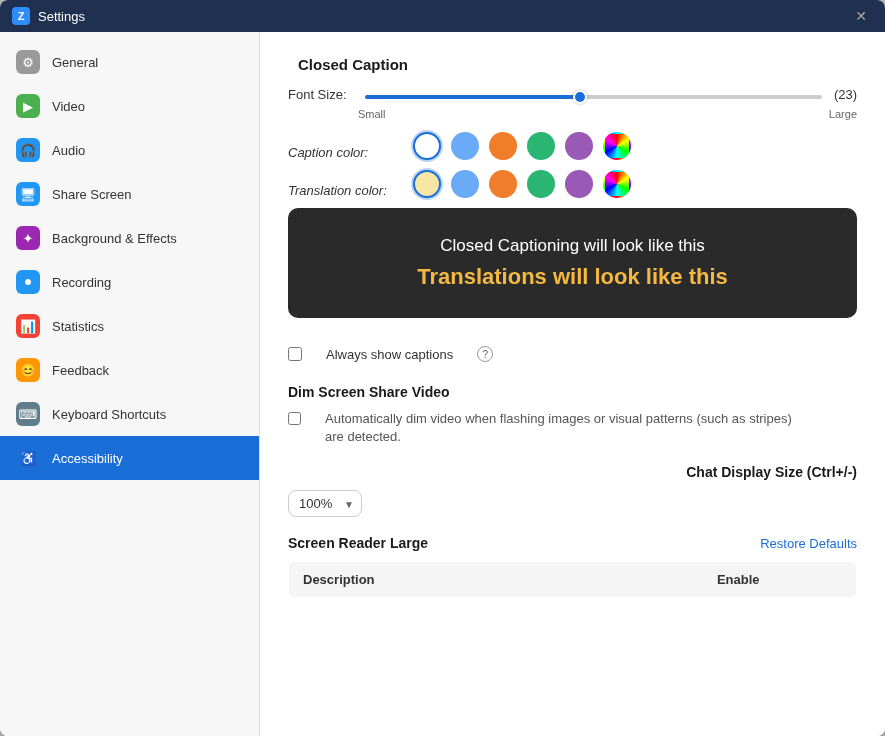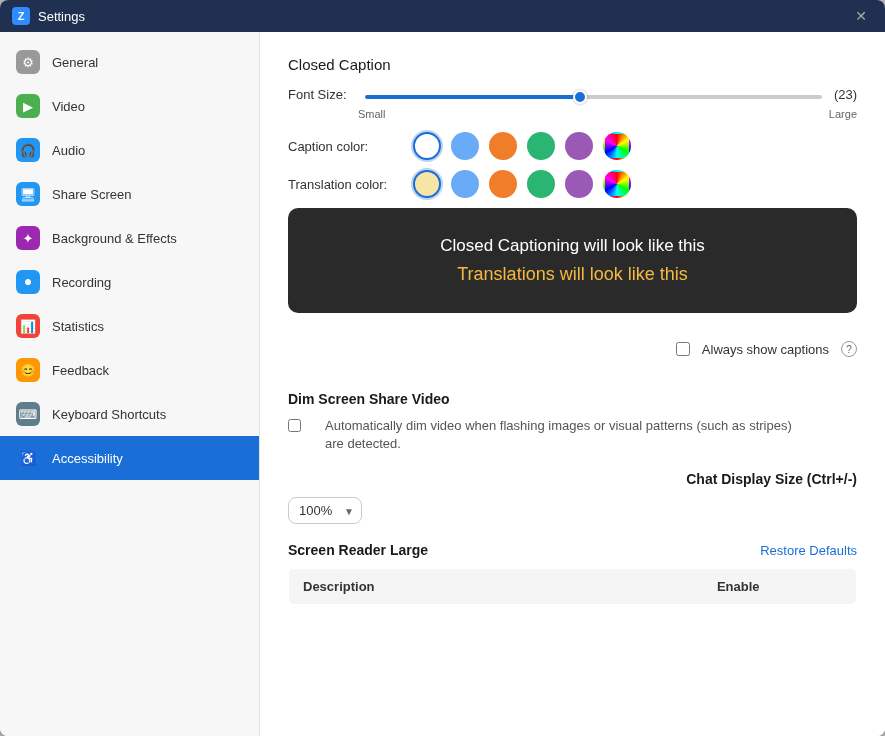--- a/index.html
+++ b/index.html
@@ -117,23 +117,24 @@
     
     .main {
       flex: 1;
       padding: 24px 28px;
       overflow-y: auto;
       background: white;
     }
 
     .section-title {
       font-size: 15px;
-      font-weight: 400;
+      font-weight: 700;
       color: #1a1a1a;
       margin-bottom: 14px;
+      margin-left: 10px;
     }
 
     .font-size-row {
       display: flex;
       align-items: center;
       gap: 12px;
       margin-bottom: 6px;
     }
     .font-size-label { color: #333; font-size: 13px; min-width: 65px; }
     .slider-container { flex: 1; position: relative; }
@@ -163,23 +164,24 @@
       justify-content: space-between;
       padding: 0 0 0 70px;
       font-size: 11px;
       color: #666;
       margin-bottom: 12px;
     }
     .slider-value { color: #333; font-size: 13px; }
 
     .color-row {
       display: flex;
-      align-items: center;
+      align-items: flex-end;
       gap: 10px;
       margin-bottom: 10px;
+      font-style: italic;
     }
     .color-label { min-width: 115px; color: #333; font-size: 13px; }
     .color-swatch {
       width: 28px;
       height: 28px;
       border-radius: 50%;
       cursor: pointer;
       border: 2px solid transparent;
     }
     .color-swatch.selected { border-color: #1a6ed8; box-shadow: 0 0 0 2px rgba(26,110,216,0.3); }
@@ -201,30 +203,29 @@
       margin-bottom: 28px;
     }
     .preview-caption {
       color: white;
       font-size: 17px;
       font-weight: 500;
       margin-bottom: 8px;
     }
     .preview-translation {
       color: #f5b942;
-      font-size: 18px;
-      font-weight: 400;
+      font-size: 22px;
+      font-weight: 700;
     }
 
     .checkbox-row {
       display: flex;
       align-items: center;
-      gap: 12px;
-      margin-bottom: 34px;
-      justify-content: flex-end;
+      gap: 24px;
+      margin-bottom: 22px;
     }
     .checkbox-row input[type="checkbox"] { cursor: pointer; width: 14px; height: 14px; }
     .checkbox-label { color: #333; font-size: 13px; }
 
     .help-icon {
       width: 16px;
       height: 16px;
       border-radius: 50%;
       border: 1px solid #999;
       color: #666;

